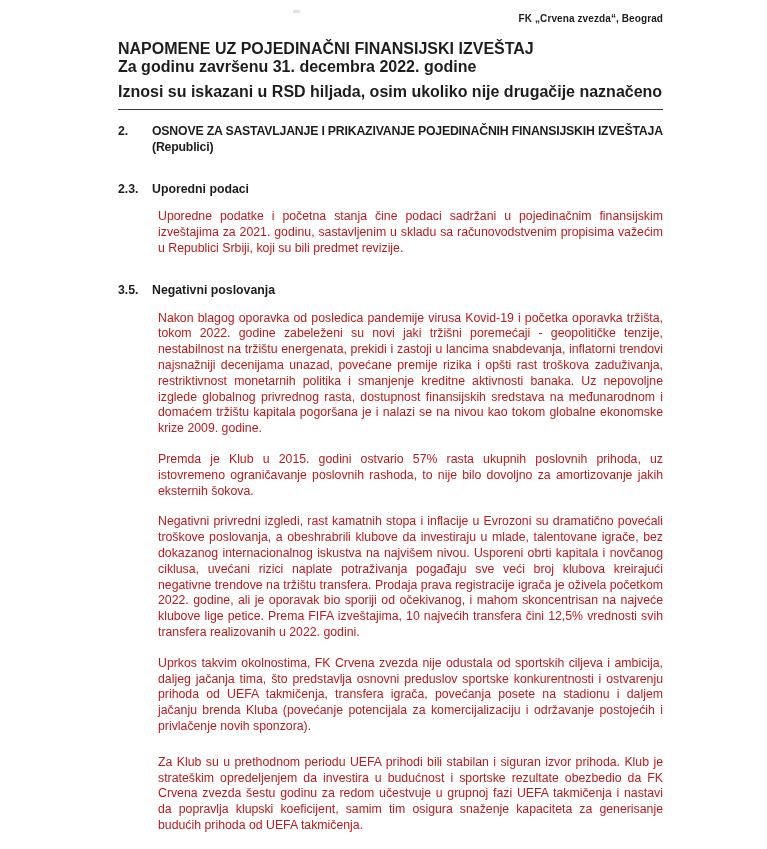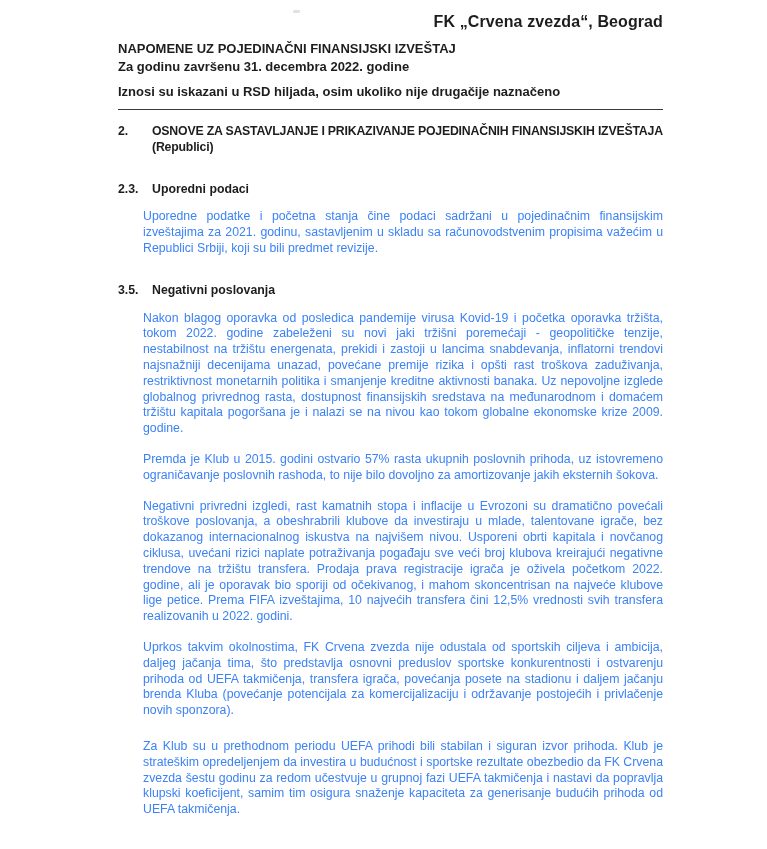--- a/index.html
+++ b/index.html
@@ -22,33 +22,33 @@
     top: 10px;
     width: 7px;
     height: 3px;
     background: #e2e2e2;
     border-radius: 1px;
   }
   .company-name {
     position: absolute;
     top: 13px;
     right: 104px;
-    font-size: 16px;
+    font-size: 10px;
     font-weight: bold;
     color: #1d1d1d;
     letter-spacing: 0.1px;
   }
   .doc-head {
     position: absolute;
     left: 118px;
     top: 40px;
     width: 545px;
     font-weight: bold;
     color: #1d1d1d;
-    font-size: 13px;
+    font-size: 16px;
     line-height: 18px;
   }
   .doc-head .amounts-note {
     margin-top: 7px;
     padding-bottom: 8px;
     border-bottom: 1.6px solid #3a3a3a;
     width: 100%;
   }
   .content {
     position: absolute;
@@ -72,23 +72,23 @@
   .sec-head.major .sec-title-block {
     letter-spacing: -0.2px;
   }
   .sec-head.major .title-line1 {
     white-space: nowrap;
   }
   .sec-head.sub {
     margin-top: 26px;
   }
   .body-par {
-    margin: 0 0 10px 25px;
+    margin: 0 0 10px 40px;
     text-align: justify;
-    color: #3b82f6;
+    color: #b91c1c;
   }
   .par-gap {
     height: 5px;
   }
 </style>
 </head>
 <body>
 
 <div class="page">
 

